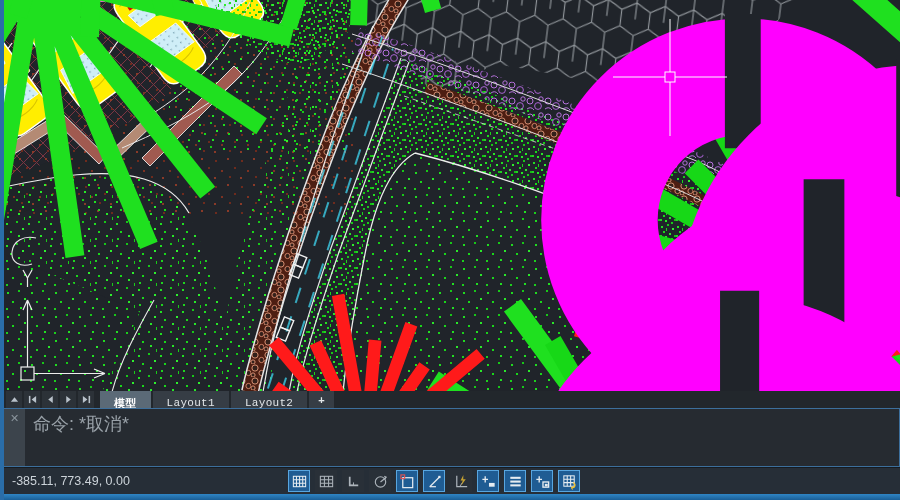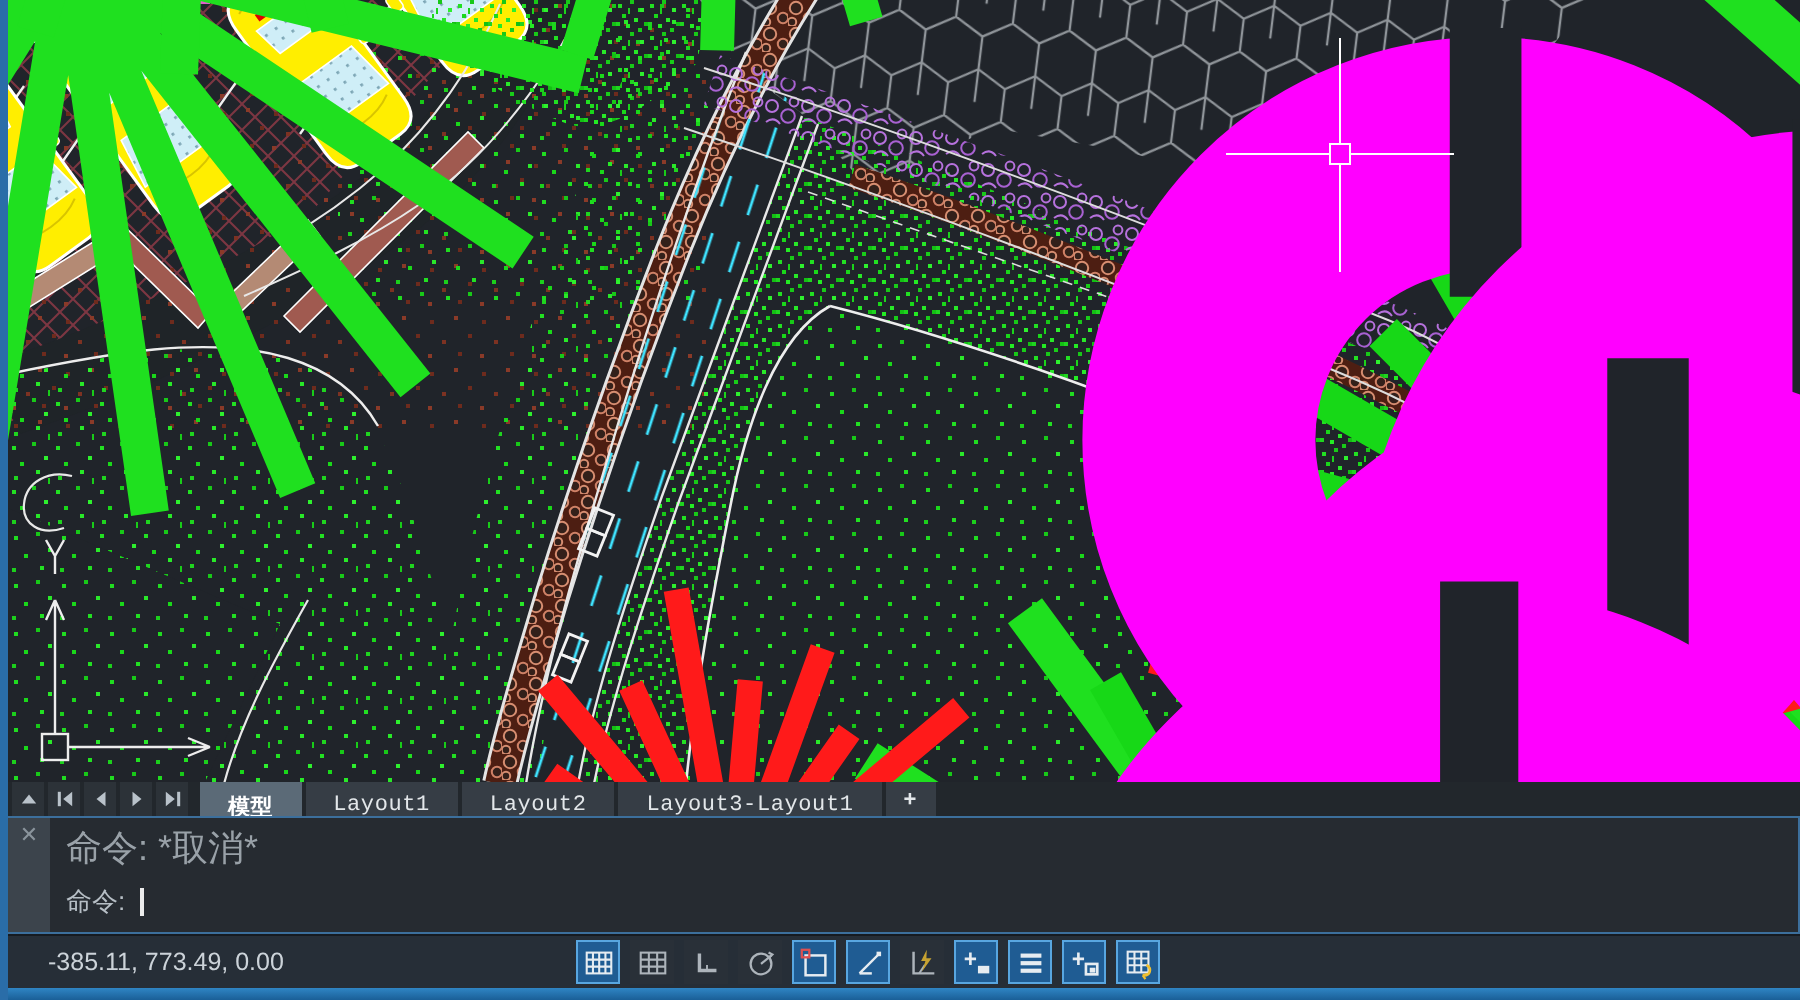--- a/index.html
+++ b/index.html
@@ -27,21 +27,21 @@
   .cmdgutter{width:21px;background:#3c444c;display:flex;justify-content:center;padding-top:4px;}
   .cmdclose{color:#8a949c;font-size:11px;line-height:11px;cursor:pointer;}
   .cmdlines{flex:1;padding:3px 8px;}
   .cmdhistory{color:#99a1a8;font-size:18px;height:18px;}
   .cmdprompt{color:#b6bec5;font-size:13px;margin-top:12px;display:flex;align-items:center;}
   .caret{display:inline-block;width:2px;height:14px;background:#ececec;margin-left:7px;}
 
   
   .statusbar{height:27px;background:var(--ui-status,#262e37);display:flex;align-items:center;
              border-top:1px solid #161b21;}
-  .coords{color:#ccd3d9;font-size:12.5px;padding-left:20px;width:148px;white-space:nowrap;}
+  .coords{color:#ccd3d9;font-size:12.5px;padding-left:8px;width:148px;white-space:nowrap;}
   #toggles{display:flex;gap:5px;margin-left:136px;}
   .sicon{width:22px;height:22px;background:#2a3139;border:1px solid #2a3139;display:flex;align-items:center;justify-content:center;cursor:pointer;}
   .sicon svg{width:17px;height:17px;}
   .sicon.on{background:#1f5c93;border-color:#58a6e0;}
   .sicon:not(.on){opacity:.8;}
 
   .bottomedge{height:6px;background:linear-gradient(#2f85c4,#1a5f97);}
 </style>
 </head>
 <body>
@@ -427,35 +427,30 @@
         <button class="navbtn">
           <svg viewBox="0 0 10 10">
             <use href="#nav-last"></use>
           </svg>
         </button>
       </div>
     <div id="tabs">
         <div class="tab active">模型</div>
         <div class="tab">Layout1</div>
         <div class="tab">Layout2</div>
-        <div class="tab">Layout3-Layout1</div>
         <div class="tab add">+</div>
       </div>
   </div>
 
   <div class="cmdpanel">
     <div class="cmdgutter">
       <span class="cmdclose">✕</span>
     </div>
     <div class="cmdlines">
       <div class="cmdhistory">命令: *取消*</div>
-      <div class="cmdprompt">
-        <span>命令:</span>
-        <span class="caret"></span>
-      </div>
     </div>
   </div>
 
   <div class="statusbar">
     <div class="coords">-385.11, 773.49, 0.00</div>
     <div id="toggles">
         <span class="sicon on">
           <svg viewBox="0 0 18 18">
             <use href="#tg-snap"></use>
           </svg>

